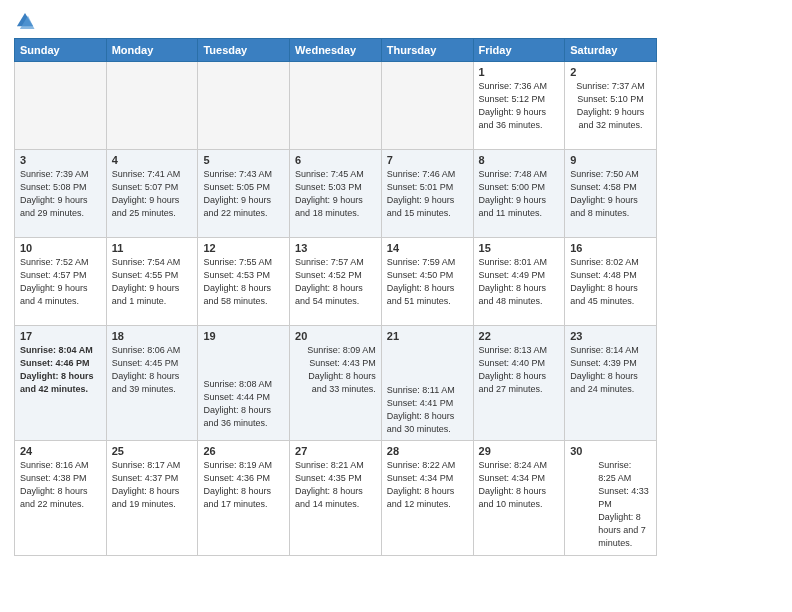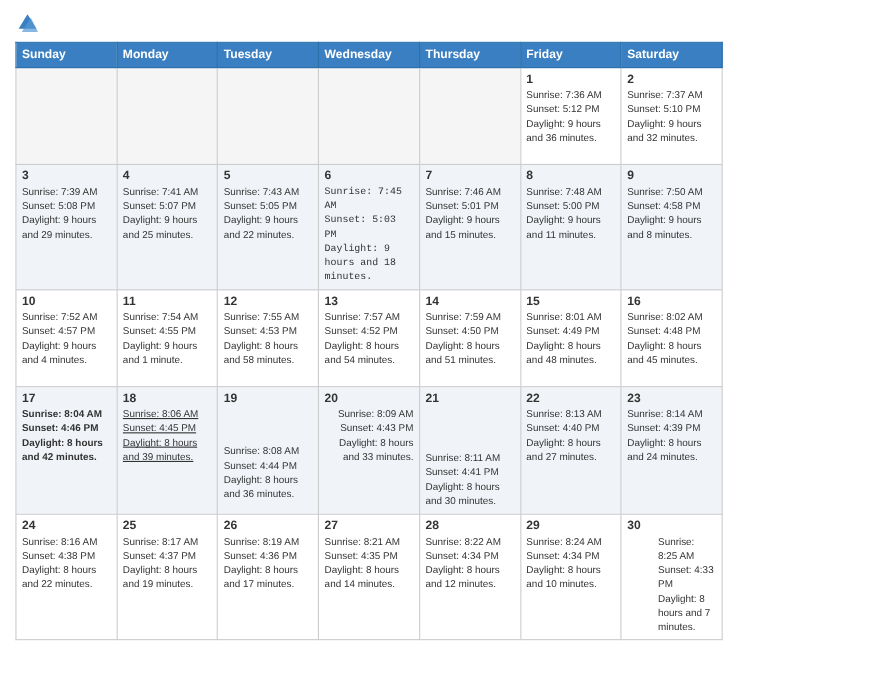--- a/index.html
+++ b/index.html
@@ -140,21 +140,21 @@
           <td class="empty"></td>
           <td class="empty"></td>
           <td>
             <span class="day-num">1</span>
             <div class="day-info" style="white-space: pre-line;">Sunrise: 7:36 AM
 Sunset: 5:12 PM
 Daylight: 9 hours and 36 minutes.</div>
           </td>
           <td>
             <span class="day-num">2</span>
-            <div class="day-info" style="white-space: pre-line;">Sunrise: 7:37 AM
+            <div class="day-info" style="white-space: pre-line; text-align: center;">Sunrise: 7:37 AM
 Sunset: 5:10 PM
 Daylight: 9 hours and 32 minutes.</div>
           </td>
         </tr>
         <tr>
           <td>
             <span class="day-num">3</span>
             <div class="day-info" style="white-space: pre-line;">Sunrise: 7:39 AM
 Sunset: 5:08 PM
 Daylight: 9 hours and 29 minutes.</div>
@@ -166,21 +166,21 @@
 Daylight: 9 hours and 25 minutes.</div>
           </td>
           <td>
             <span class="day-num">5</span>
             <div class="day-info" style="white-space: pre-line;">Sunrise: 7:43 AM
 Sunset: 5:05 PM
 Daylight: 9 hours and 22 minutes.</div>
           </td>
           <td>
             <span class="day-num">6</span>
-            <div class="day-info" style="white-space: pre-line; font-family: Liberation Mono, monospace;">Sunrise: 7:45 AM
+            <div class="day-info" style="white-space: pre-line;">Sunrise: 7:45 AM
 Sunset: 5:03 PM
 Daylight: 9 hours and 18 minutes.</div>
           </td>
           <td>
             <span class="day-num">7</span>
             <div class="day-info" style="white-space: pre-line;">Sunrise: 7:46 AM
 Sunset: 5:01 PM
 Daylight: 9 hours and 15 minutes.</div>
           </td>
           <td>
@@ -242,21 +242,21 @@
         </tr>
         <tr>
           <td>
             <span class="day-num">17</span>
             <div class="day-info" style="white-space: pre-line; font-weight: bold;">Sunrise: 8:04 AM
 Sunset: 4:46 PM
 Daylight: 8 hours and 42 minutes.</div>
           </td>
           <td>
             <span class="day-num">18</span>
-            <div class="day-info" style="white-space: pre-line; text-decoration: underline;">Sunrise: 8:06 AM
+            <div class="day-info" style="white-space: pre-line;">Sunrise: 8:06 AM
 Sunset: 4:45 PM
 Daylight: 8 hours and 39 minutes.</div>
           </td>
           <td>
             <span class="day-num">19</span>
             <div class="day-info" style="white-space: pre-line; margin-top: 36px;">Sunrise: 8:08 AM
 Sunset: 4:44 PM
 Daylight: 8 hours and 36 minutes.</div>
           </td>
           <td>

